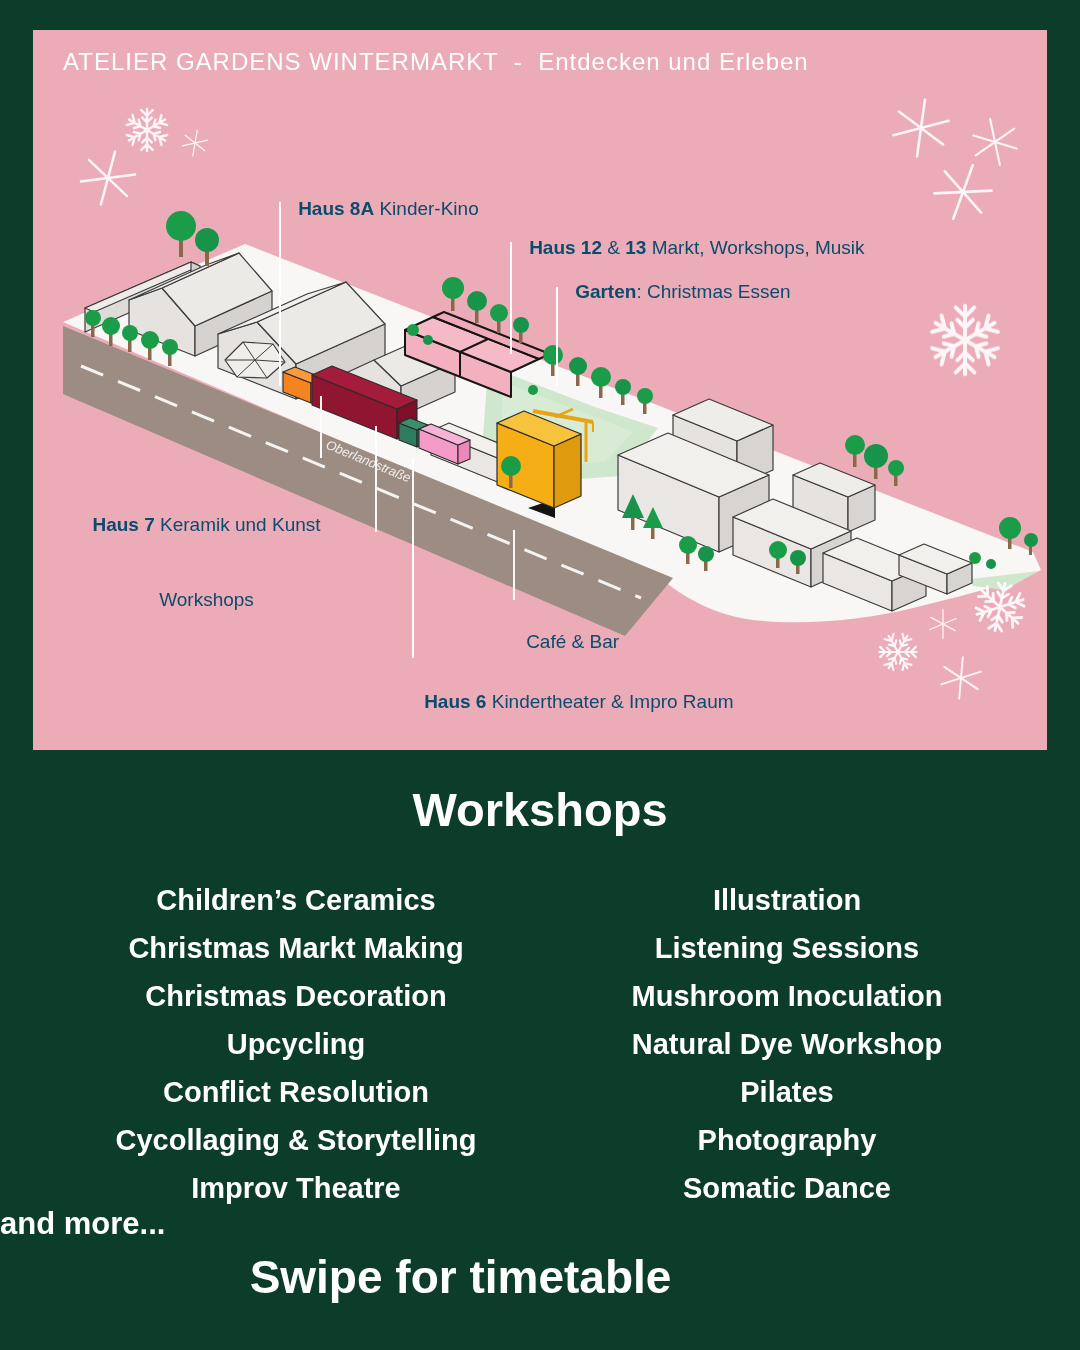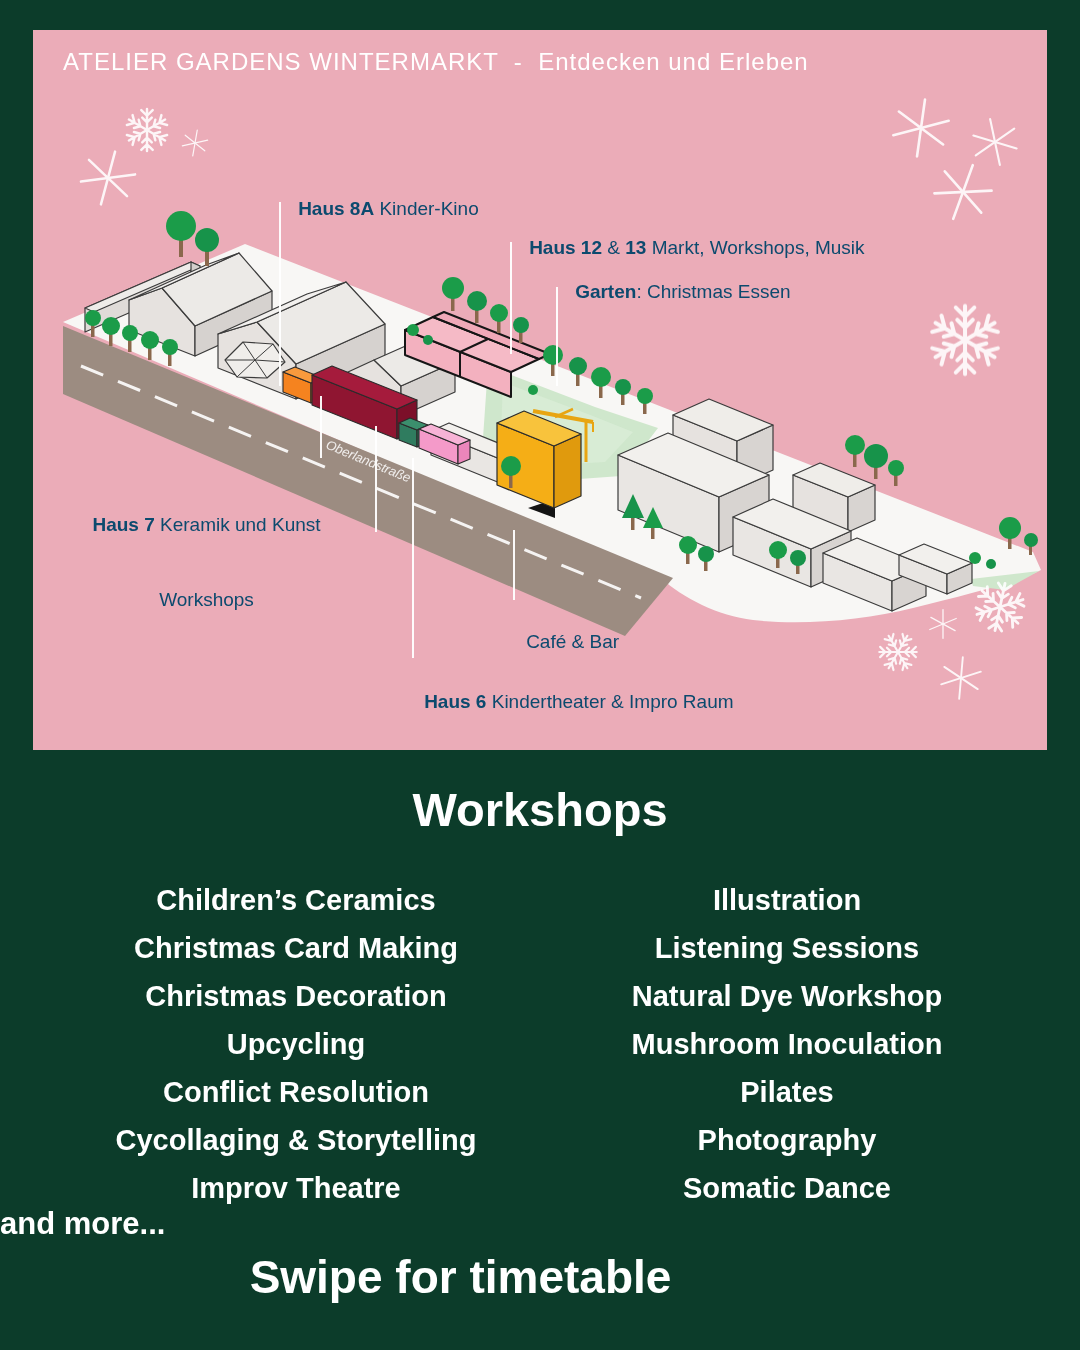--- a/index.html
+++ b/index.html
@@ -355,33 +355,33 @@
   </div>
   <div class="map-label" style="left:370px;top:634px;">
     <b>Haus 6</b><span> Kindertheater &amp; Impro Raum</span>
   </div>
 </div>
 
 <div class="ws-heading">Workshops</div>
 
 <div class="col col-left">
   <div class="ws-item">Children’s Ceramics</div>
-  <div class="ws-item">Christmas Card Making</div>
+  <div class="ws-item">Christmas Markt Making</div>
   <div class="ws-item">Christmas Decoration</div>
   <div class="ws-item">Upcycling</div>
   <div class="ws-item">Conflict Resolution</div>
   <div class="ws-item">Cycollaging &amp; Storytelling</div>
   <div class="ws-item">Improv Theatre</div>
 </div>
 
 <div class="col col-right">
   <div class="ws-item">Illustration</div>
   <div class="ws-item">Listening Sessions</div>
+  <div class="ws-item">Mushroom Inoculation</div>
   <div class="ws-item">Natural Dye Workshop</div>
-  <div class="ws-item">Mushroom Inoculation</div>
   <div class="ws-item">Pilates</div>
   <div class="ws-item">Photography</div>
   <div class="ws-item">Somatic Dance</div>
 </div>
 
 <div class="more">and more...</div>
 
 <div class="swipe">Swipe for timetable</div>
 
 </body></html>

